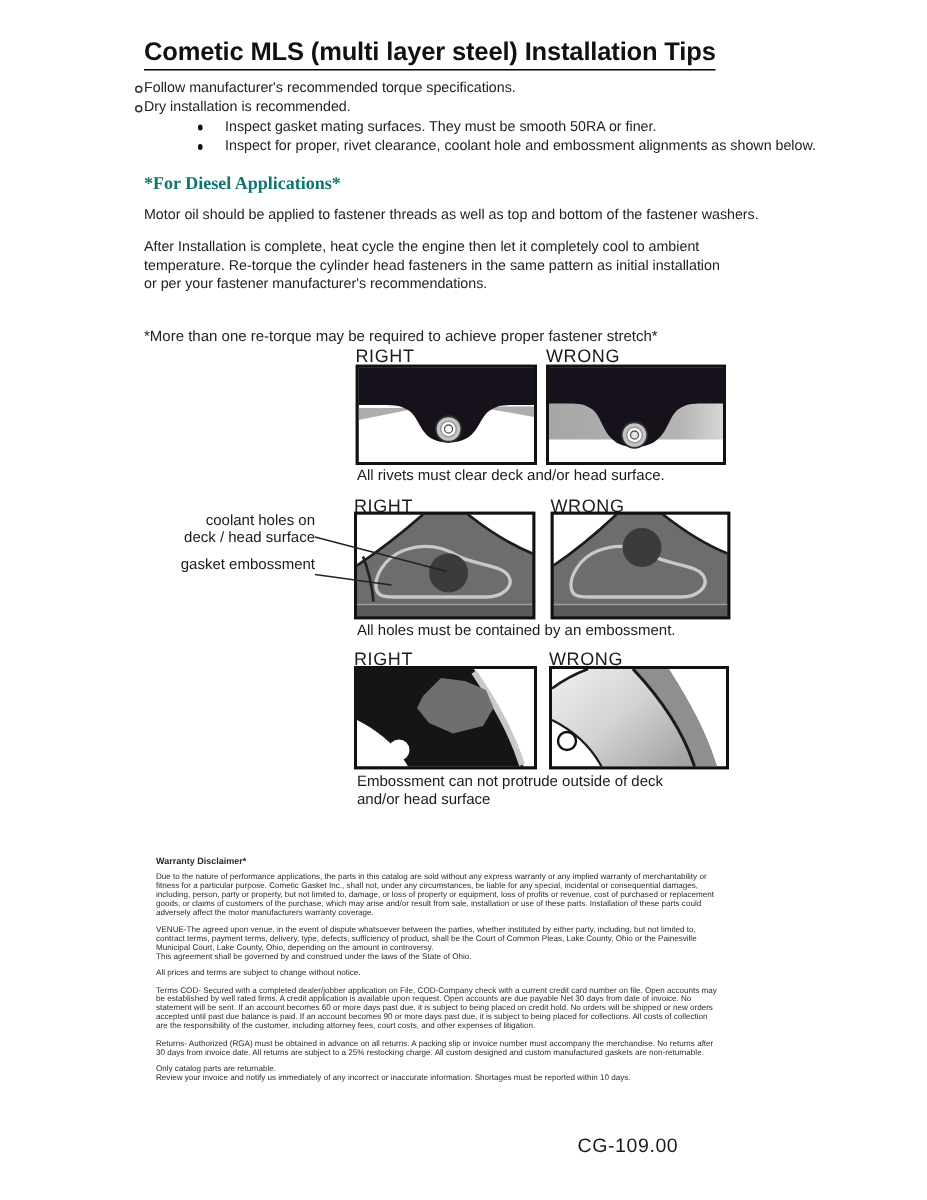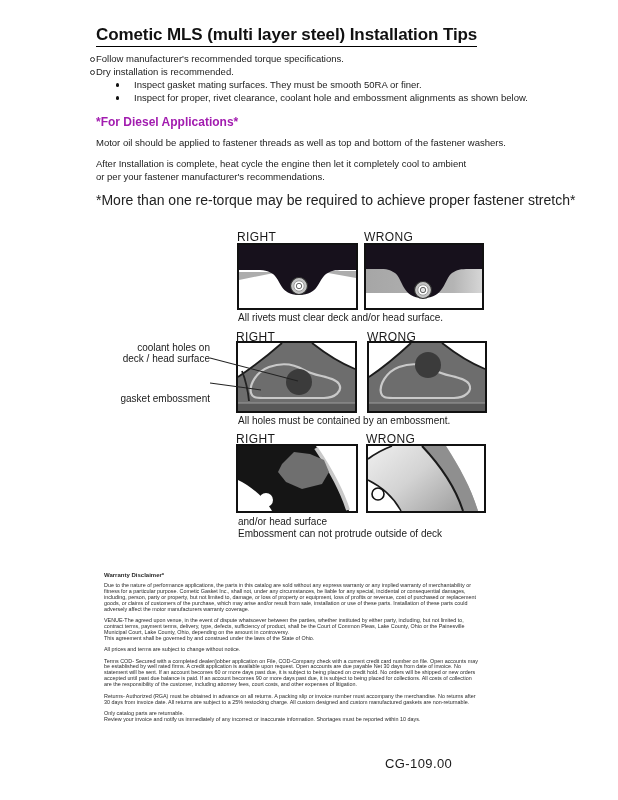--- a/index.html
+++ b/index.html
@@ -14,29 +14,29 @@
   .doc-title{
     display:inline-block;font-size:17px;font-weight:bold;letter-spacing:-0.1px;
     border-bottom:1.6px solid #000;padding-bottom:1px;color:#111;
   }
   .bullet-list{margin-top:5px;font-size:9.5px;line-height:13px;color:#222;}
   .bullet-row{position:relative;white-space:nowrap;}
   .bullet-row .open-dot{
     position:absolute;left:-6.5px;top:5px;width:3.2px;height:3.2px;
     border:0.9px solid #333;border-radius:50%;display:inline-block;
   }
-  .sub-row{position:relative;margin-left:26px;white-space:nowrap;padding-left:12px;}
+  .sub-row{position:relative;margin-left:42px;white-space:nowrap;padding-left:12px;}
   .sub-row .fill-dot{
     position:absolute;left:-6px;top:5.4px;width:3.4px;height:3.4px;
     background:#111;border-radius:50%;display:inline-block;
   }
-  .diesel-heading{margin-top:11px;font-size:12px;font-weight:bold;color:#a21caf;}
+  .diesel-heading{margin-top:11px;font-size:12px;font-weight:bold;color:#0f766e;font-family:Liberation Serif, serif;}
   .body-para{margin-top:8px;font-size:9.5px;line-height:12.8px;color:#222;}
   .body-para div{white-space:nowrap;}
-  .footnote{margin-top:9px;font-size:14px;white-space:nowrap;color:#222;}
+  .footnote{margin-top:22px;font-size:10px;white-space:nowrap;color:#222;}
 
   
   .rw-label{
     position:absolute;text-align:left;font-size:12px;letter-spacing:0.4px;
     color:#1a1a1a;font-weight:500;
   }
   .diagram{position:absolute;}
   .caption{
     position:absolute;font-size:10px;line-height:12px;color:#1a1a1a;white-space:nowrap;
   }
@@ -81,20 +81,21 @@
     </div>
   </div>
 
   <div class="diesel-heading">*For Diesel Applications*</div>
 
   <div class="body-para">
       <div>Motor oil should be applied to fastener threads as well as top and bottom of the fastener washers.</div>
     </div>
   <div class="body-para">
       <div>After Installation is complete, heat cycle the engine then let it completely cool to ambient</div>
+      <div>temperature. Re-torque the cylinder head fasteners in the same pattern as initial installation</div>
       <div>or per your fastener manufacturer's recommendations.</div>
     </div>
 
   <div class="footnote">*More than one re-torque may be required to achieve proper fastener stretch*</div>
 </div>
 
 <div class="rw-label" style="left:237px;top:230px;width:121px;">RIGHT</div>
 <div class="rw-label" style="left:364px;top:230px;width:120px;">WRONG</div>
 
 <svg class="diagram" style="left:237px;top:243px;" width="121" height="67" viewBox="0 0 121 67">
@@ -127,21 +128,21 @@
 
 <div class="caption" style="left:238px;top:312px;">All rivets must clear deck and/or head surface.</div>
 
 <div class="rw-label" style="left:236px;top:330px;width:121px;">RIGHT</div>
 <div class="rw-label" style="left:367px;top:330px;width:120px;">WRONG</div>
 
 <div class="side-label" style="left:90px;top:343px;width:120px;">
   <div>coolant holes on</div>
   <div>deck / head surface</div>
 </div>
-<div class="side-label" style="left:90px;top:394px;width:120px;">
+<div class="side-label" style="left:90px;top:372px;width:120px;">
   <div>gasket embossment</div>
 </div>
 
 <svg class="leader-svg" style="left:206px;top:352px;" width="100" height="45" viewBox="0 0 100 45">
   <line x1="4" y1="6" x2="92" y2="29" stroke="#222222" stroke-width="1.1"></line>
   <line x1="4" y1="31" x2="55" y2="38" stroke="#222222" stroke-width="1.1"></line>
 </svg>
 
 <svg class="diagram" style="left:236px;top:341px;" width="121" height="72" viewBox="0 0 121 72">
   <rect x="1" y="1" width="119" height="70" fill="#6d6d6d" stroke="#111111" stroke-width="2"></rect>
@@ -197,22 +198,22 @@
   <path d="M56,2 L80,2 C94,24 105,44 112,67 L97,67 C89,42 73,20 56,2 Z" fill="#8f8f8f"></path>
   <path d="M56,2 C73,20 89,42 97,67" fill="none" stroke="#1a1a1a" stroke-width="2"></path>
   <path d="M2,2 L26,2 C18,5 10,9 2,15 Z" fill="#ffffff"></path>
   <path d="M26,2 C18,5 10,9 2,15" fill="none" stroke="#1a1a1a" stroke-width="1.8"></path>
   <path d="M2,36 C14,42 27,52 35,67" fill="none" stroke="#1a1a1a" stroke-width="1.5"></path>
   <circle cx="12" cy="50" r="6" fill="#ffffff" stroke="#111111" stroke-width="1.6"></circle>
   <rect x="1" y="1" width="118" height="67" fill="none" stroke="#111111" stroke-width="2"></rect>
 </svg>
 
 <div class="caption" style="left:238px;top:516px;">
+  <div>Embossment can not protrude outside of deck</div>
   <div>and/or head surface</div>
-  <div>Embossment can not protrude outside of deck</div>
 </div>
 
 <div class="disclaimer">
   <div class="disclaimer-heading">Warranty Disclaimer*</div>
   <div class="fine-para">
       <div>Due to the nature of performance applications, the parts in this catalog are sold without any express warranty or any implied warranty of merchantability or</div>
       <div>fitness for a particular purpose.  Cometic Gasket Inc., shall not, under any circumstances, be liable for any special, incidental or consequential damages,</div>
       <div>including, person, party or property, but not limited to, damage, or loss of property or equipment, loss of profits or revenue, cost of purchased or replacement</div>
       <div>goods, or claims of customers of the purchase, which may arise and/or result from sale, installation or use of these parts.  Installation of these parts could</div>
       <div>adversely affect the motor manufacturers warranty coverage.</div>

